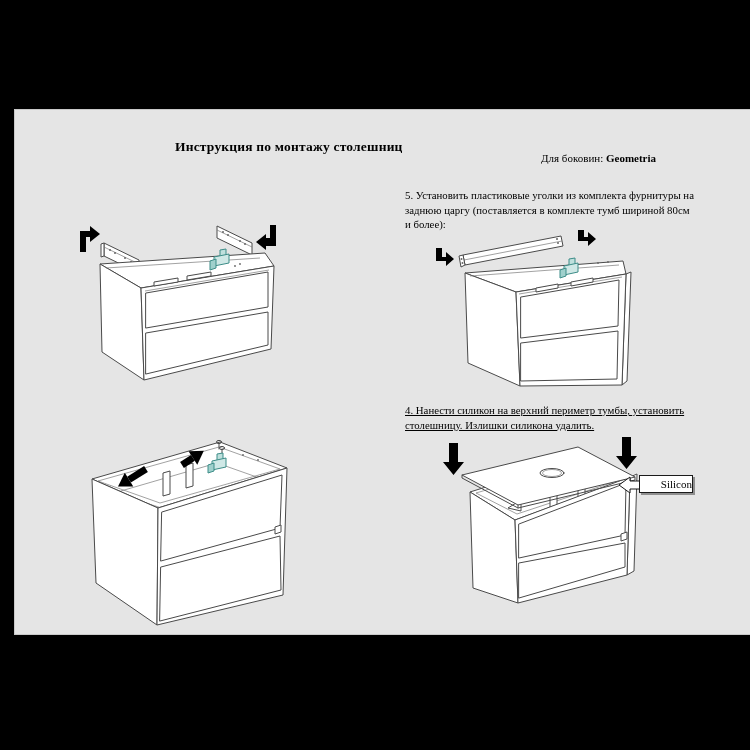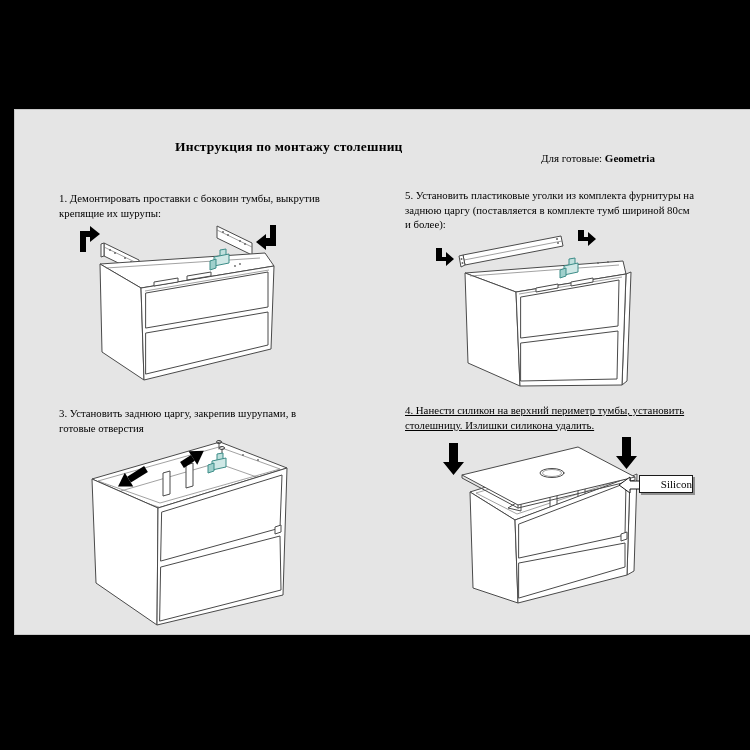--- a/index.html
+++ b/index.html
@@ -45,29 +45,25 @@
     font-size:11px;line-height:16px;text-align:right;color:#000;
   }
 </style>
 </head>
 <body>
 
 <div class="page">
 
   <div class="title">Инструкция по монтажу столешниц</div>
 
-  <div class="models"><span>Для готовые:</span> <b>Geometria</b></div>
-
-  <div class="step s1">1. Демонтировать проставки с боковин тумбы, выкрутив
-крепящие их шурупы:</div>
+  <div class="models"><span>Для боковин:</span> <b>Geometria</b></div>
+
   <div class="step s2">5. Установить пластиковые уголки из комплекта фурнитуры на
 заднюю царгу (поставляется в комплекте тумб шириной  80см
 и более):</div>
-  <div class="step s3">3. Установить заднюю царгу, закрепив шурупами, в
-готовые отверстия</div>
   <div class="step s4">4. Нанести силикон на верхний периметр тумбы, установить
 столешницу. Излишки силикона удалить.</div>
 
   <svg class="fig fig1" width="310" height="180" viewBox="0 0 310 180">
 
     <path class="blk" d="M32,12 L22,4 L22,9 L12,9 L12,30 L18,30 L18,15 L22,15 L22,20 Z"></path>
     <path class="blk" d="M188,20 L198,12 L198,16 L202,16 L202,3 L208,3 L208,24 L198,24 L198,28 Z"></path>
 
     <g>
       <path class="wf" d="M36,21 L71,38 L71,51 L36,34 Z"></path>

